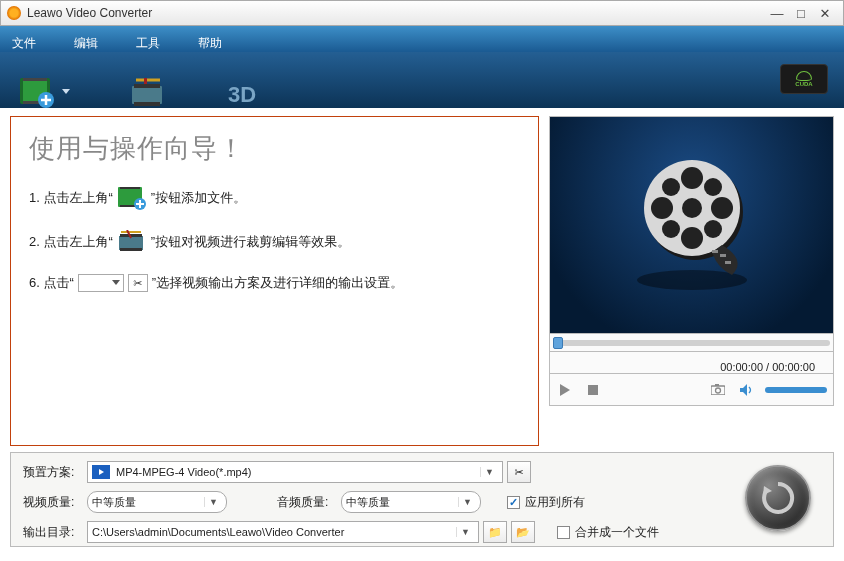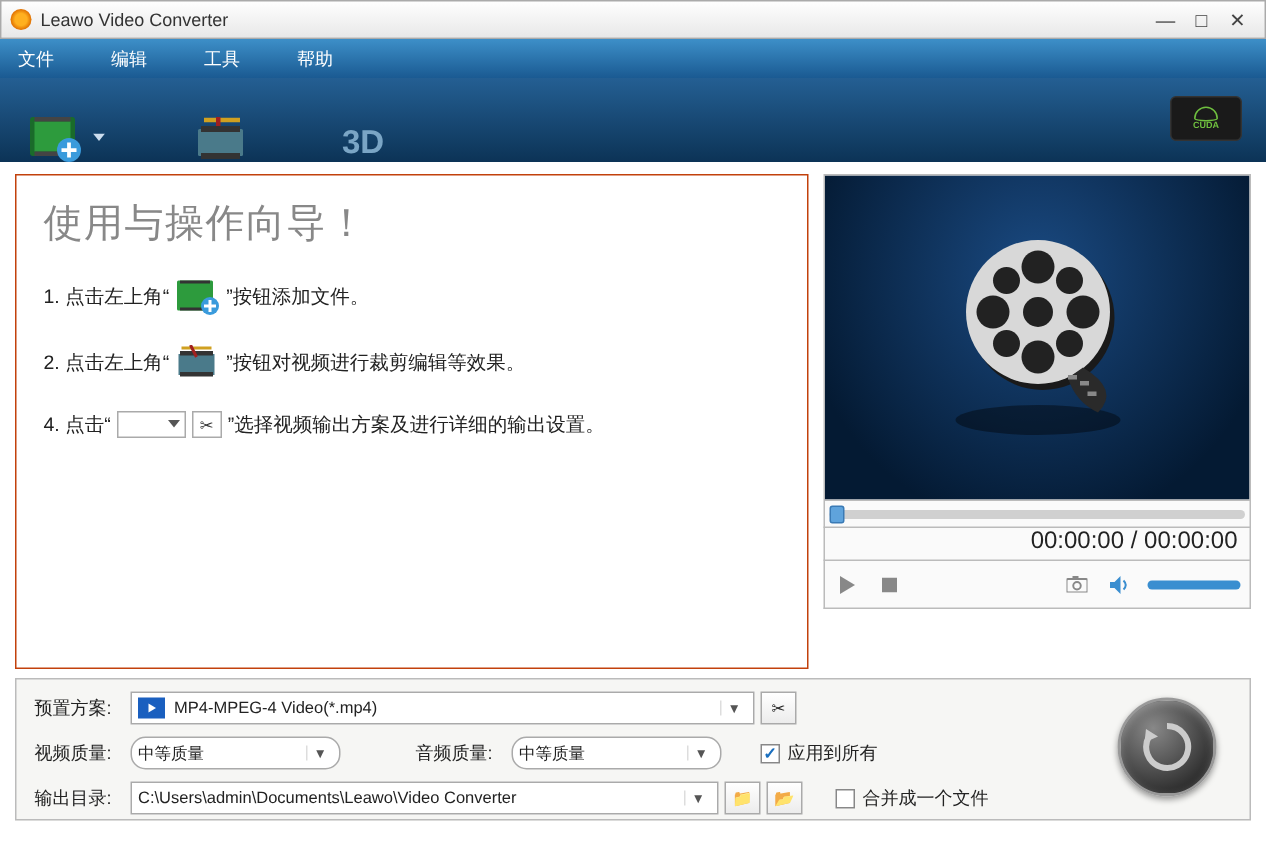--- a/index.html
+++ b/index.html
@@ -3,21 +3,21 @@
 <meta charset="utf-8">
 <style>
 * { box-sizing: border-box; margin: 0; padding: 0; font-family: "Microsoft YaHei", Arial, sans-serif; }
 body { background: #fff; width: 844px; height: 561px; overflow: hidden; }
 
 .titlebar { height: 26px; background: linear-gradient(#fefefe,#e8e8e8); border: 1px solid #aaa; display: flex; align-items: center; padding: 0 6px; font-size: 12px; color: #333; }
 .titlebar .logo { width: 14px; height: 14px; background: radial-gradient(circle,#ffb020 40%,#e07000 70%); border-radius: 50%; margin-right: 6px; }
 .titlebar .spacer { flex: 1; }
 .titlebar .winbtn { width: 24px; text-align: center; font-size: 13px; color: #444; cursor: pointer; }
 
-.menubar { height: 26px; background: linear-gradient(#3d8fc8,#1a5a92); display: flex; align-items: center; padding: 0 12px; font-size: 12px; color: #fff; gap: 38px; }
+.menubar { height: 26px; background: linear-gradient(#3d8fc8,#1a5a92); display: flex; align-items: flex-end; padding: 0 12px; font-size: 12px; color: #fff; gap: 38px; }
 .menubar span { cursor: pointer; }
 
 .toolbar { height: 56px; background: linear-gradient(#245f93,#0c3356); display: flex; align-items: flex-end; padding: 0 18px; gap: 60px; position:relative; }
 .toolbtn { display: flex; align-items: center; gap: 6px; cursor: pointer; }
 .toolbtn svg { display:block; }
 .cuda { position:absolute; right:16px; top:12px; width:48px; height:30px; background:#1a1a1a; border-radius:4px; display:flex; flex-direction:column; align-items:center; justify-content:center; color:#6fbf3f; font-size:6px; font-weight:bold; border:1px solid #333;}
 .cuda .eye{width:16px;height:10px;border:1.5px solid #6fbf3f;border-radius:50% 50% 50% 50%/80% 80% 20% 20%;}
 
 .middle { display: flex; height: 330px; margin: 8px 10px 0 10px; gap: 10px; }
 .leftpanel { flex: 1; background:#fff; border: 1px solid #c2410c; padding: 14px 18px; }
@@ -25,21 +25,21 @@
 .step { font-size: 13px; color: #222; margin: 20px 0; display: flex; align-items: center; gap: 4px; }
 .step .inline-icon { display:inline-flex; align-items:center; justify-content:center; }
 .minibox{width:46px;height:18px;border:1px solid #aaa;background:#fff;display:inline-flex;align-items:center;justify-content:flex-end;padding-right:3px;}
 .miniscissor{width:20px;height:18px;border:1px solid #aaa;background:#fff;display:inline-flex;align-items:center;justify-content:center;color:#333;font-size:11px;}
 
 .rightpanel { width: 285px; display:flex; flex-direction:column; }
 .preview { height: 218px; border: 1px solid #bbb; background: radial-gradient(ellipse at 50% 30%, #1a4a82 0%, #041a33 80%); display:flex; align-items:center; justify-content:center; position:relative;}
 .seekbar { height: 18px; border:1px solid #bbb; border-top:none; display:flex; align-items:center; padding:0 3px; background:#fafafa;}
 .seekbar .track{flex:1;height:6px;background:#d0d0d0;border-radius:3px;position:relative;}
 .seekbar .thumb{position:absolute;left:0;top:-3px;width:10px;height:12px;background:#5fa3dc;border:1px solid #3a7ab5;border-radius:2px;}
-.timebar { height:22px; border:1px solid #bbb; border-top:none; display:flex; align-items:flex-start; justify-content:flex-end; padding:0 8px; font-size:16px; color:#222; background:#fafafa;}
+.timebar { height:22px; border:1px solid #bbb; border-top:none; display:flex; align-items:flex-end; justify-content:flex-end; padding:0 18px; font-size:11px; color:#222; background:#fafafa;}
 .controls { height: 32px; border:1px solid #bbb; border-top:none; display:flex; align-items:center; padding:0 6px; gap:10px; background:#fafafa;}
 .ctrlbtn{width:18px;height:18px;display:flex;align-items:center;justify-content:center;color:#777;cursor:pointer;font-size:11px;}
 .controls .cspacer{flex:1;}
 .volslider{width:62px;height:6px;background:linear-gradient(#3a8ed0,#3a8ed0);border-radius:3px;}
 
 .bottom { margin: 6px 10px 0 10px; border:1px solid #bbb; padding: 8px 12px 2px 12px; position:relative; background:#f6f6f4; height:95px;}
 .row { display:flex; align-items:center; font-size:12px; color:#222; margin-bottom:8px; }
 .row .lbl { width:64px; }
 .combo { height:22px; border:1px solid #aaa; background:#fff; display:flex; align-items:center; padding:0 4px; font-size:11px; color:#222;}
 .combo.preset{width:416px;}
@@ -130,21 +130,21 @@
             <rect x="3" y="4" width="22" height="3" fill="#333"></rect>
             <rect x="3" y="18" width="22" height="3" fill="#333"></rect>
             <path d="M4 2l20 0" stroke="#d0a020" stroke-width="2"></path>
             <path d="M10 0l4 8" stroke="#a02020" stroke-width="2"></path>
           </svg>
       </span>
       <span>”按钮对视频进行裁剪编辑等效果。</span>
     </div>
 
     <div class="step">
-      <span>4. 点击“</span>
+      <span>6. 点击“</span>
       <span class="minibox">
           <svg width="8" height="6">
             <path d="M0 0l4 5 4-5z" fill="#555"></path>
           </svg>
         </span>
       <span class="miniscissor">✂</span>
       <span>”选择视频输出方案及进行详细的输出设置。</span>
     </div>
 
   </div>

